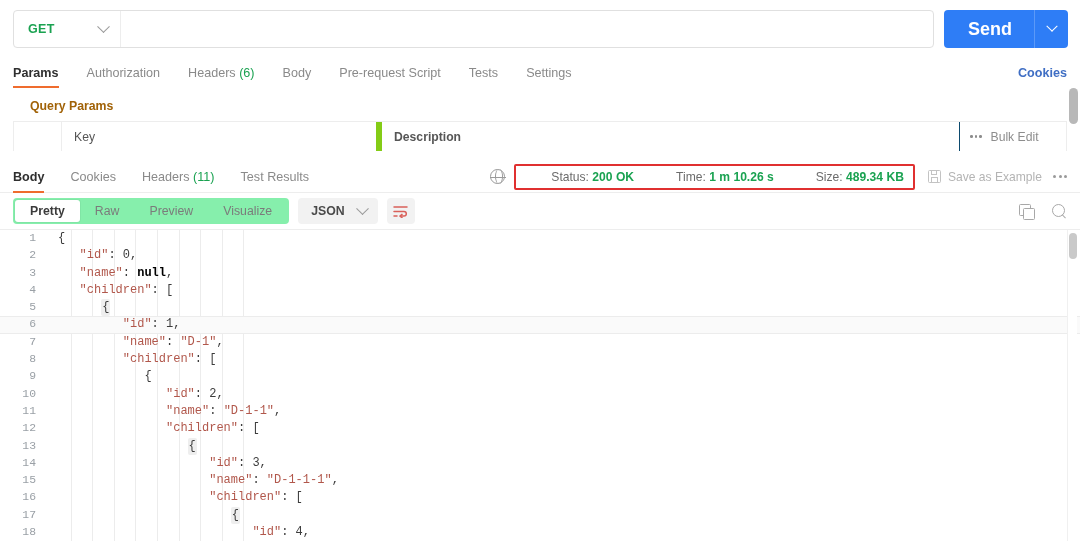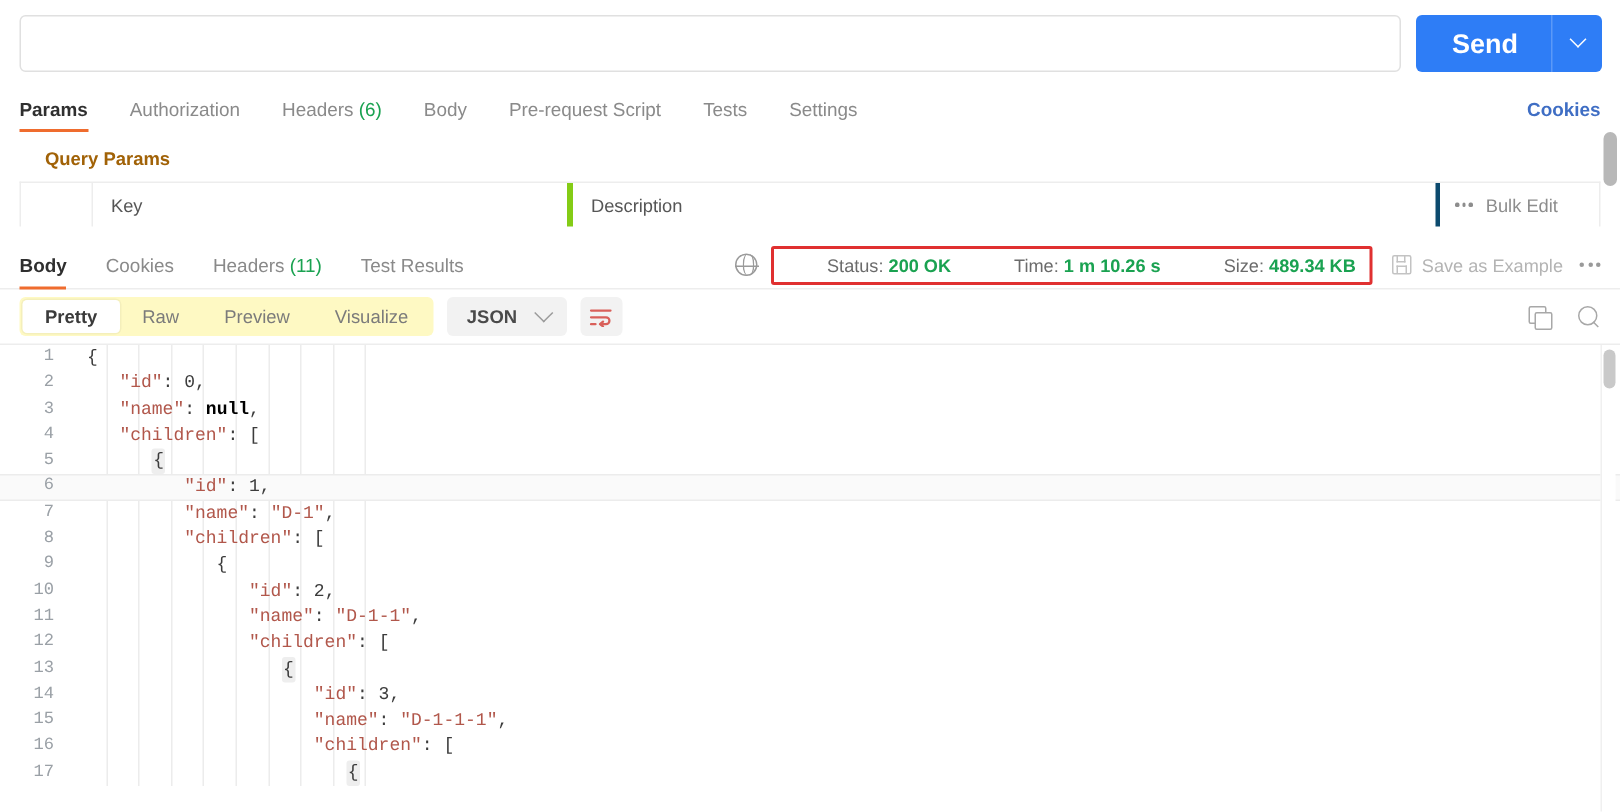--- a/index.html
+++ b/index.html
@@ -142,26 +142,26 @@
     height: 30px;
     display: flex;
     position: relative;
   }
   .pt-gutter { width: 48px; border-right: 1px solid #ededed; flex: 0 0 auto; }
   .pt-col {
     display: flex; align-items: center;
     font-size: 12.2px;
     color: #565656;
     padding-left: 12px;
-    border-right: 4px solid #84cc16;
+    border-right: 6px solid #84cc16;
     font-weight: 400;
   }
   .pt-key { width: 320px; flex: 0 0 auto; }
   .pt-val { width: 332px; flex: 0 0 auto; }
-  .pt-desc { flex: 1 1 auto; border-right: 3px solid #0c4a6e; }
+  .pt-desc { flex: 1 1 auto; border-right: 1px solid #0c4a6e; font-weight: bold; }
   .pt-bulk {
     width: 106px; flex: 0 0 auto;
     display: flex; align-items: center; justify-content: flex-start;
     gap: 9px;
     padding-left: 10px;
     font-size: 12.2px;
     color: #8d8d8d;
     cursor: pointer;
   }
   .dots {
@@ -260,21 +260,21 @@
   
   .body-toolbar {
     position: relative;
     display: flex; align-items: center;
     height: 36px;
     padding: 0 13px;
     gap: 9px;
   }
   .seg {
     display: flex; align-items: center;
-    background: #fef9c3;
+    background: #86efac;
     border-radius: 4px;
     height: 26px;
     padding: 2px;
   }
   .seg-item {
     font-size: 12.3px;
     color: #7b7b7b;
     padding: 0 15px;
     line-height: 22px;
     border-radius: 3px;
@@ -393,20 +393,24 @@
     background:#c9c9c9; cursor:pointer;
   }
 </style>
 </head>
 <body>
 
 <div class="app">
 
   <div class="urlbar-row">
     <div class="url-composite">
+      <div class="method-box">
+        <span class="method-label">GET</span>
+        <span class="chev"></span>
+      </div>
     </div>
     <div class="send-group">
       <button class="send-btn">Send</button>
       <div class="send-caret">
         <span class="chev-white"></span>
       </div>
     </div>
   </div>
 
   <div class="req-tabs-row">
@@ -521,20 +525,21 @@
         <div class="cline"><div class="gutter">8</div><div class="ctext" style="padding-left: 76.8px;"><span class="tok-key">"children"</span><span class="tok-punct">: [</span></div></div>
         <div class="cline"><div class="gutter">9</div><div class="ctext" style="padding-left: 98.4px;"><span class="tok-brace">{</span></div></div>
         <div class="cline"><div class="gutter">10</div><div class="ctext" style="padding-left: 120px;"><span class="tok-key">"id"</span><span class="tok-punct">: </span><span class="tok-num">2</span><span class="tok-punct">,</span></div></div>
         <div class="cline"><div class="gutter">11</div><div class="ctext" style="padding-left: 120px;"><span class="tok-key">"name"</span><span class="tok-punct">: </span><span class="tok-str">"D-1-1"</span><span class="tok-punct">,</span></div></div>
         <div class="cline"><div class="gutter">12</div><div class="ctext" style="padding-left: 120px;"><span class="tok-key">"children"</span><span class="tok-punct">: [</span></div></div>
         <div class="cline"><div class="gutter">13</div><div class="ctext" style="padding-left: 141.6px;"><span class="fold-box">{</span></div></div>
         <div class="cline"><div class="gutter">14</div><div class="ctext" style="padding-left: 163.2px;"><span class="tok-key">"id"</span><span class="tok-punct">: </span><span class="tok-num">3</span><span class="tok-punct">,</span></div></div>
         <div class="cline"><div class="gutter">15</div><div class="ctext" style="padding-left: 163.2px;"><span class="tok-key">"name"</span><span class="tok-punct">: </span><span class="tok-str">"D-1-1-1"</span><span class="tok-punct">,</span></div></div>
         <div class="cline"><div class="gutter">16</div><div class="ctext" style="padding-left: 163.2px;"><span class="tok-key">"children"</span><span class="tok-punct">: [</span></div></div>
         <div class="cline"><div class="gutter">17</div><div class="ctext" style="padding-left: 184.8px;"><span class="fold-box">{</span></div></div>
+        <div class="cline"><div class="gutter">18</div><div class="ctext" style="padding-left: 206.4px;"><span class="tok-key">"id"</span><span class="tok-punct">: </span><span class="tok-num">4</span><span class="tok-punct">,</span></div></div>
       </div>
     <div class="code-vtrack"></div>
     <div class="code-vthumb" style="top:3px;height:26px;"></div>
   </div>
 
   <div class="vscroll-outer" style="top:88px;height:62px;">
     <div class="vscroll-thumb" style="top:0;height:36px;"></div>
   </div>
 
 </div>

